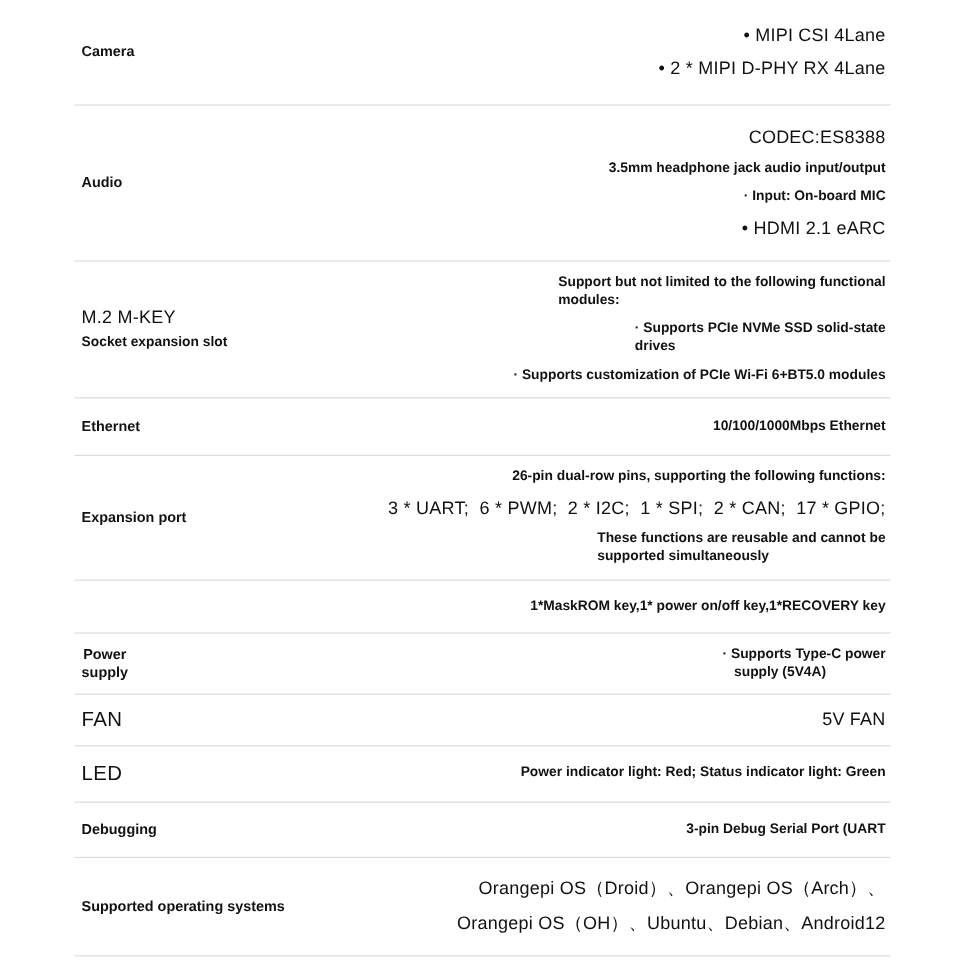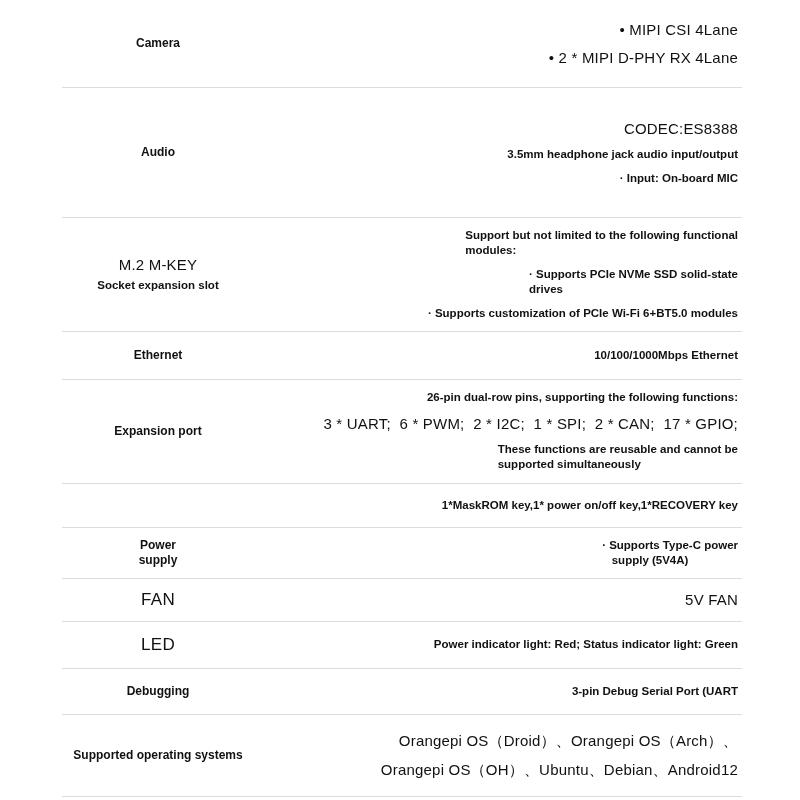--- a/index.html
+++ b/index.html
@@ -22,21 +22,21 @@
     display: flex;
     align-items: center;
     border-bottom: 1px solid #dcdcdc;
     width: 100%;
   }
   .label-cell {
     flex: 0 0 192px;
     width: 192px;
     display: flex;
     flex-direction: column;
-    align-items: center;
+    align-items: flex-start;
     justify-content: center;
     text-align: center;
     gap: 5px;
     padding: 4px 6px;
   }
   .label-main {
     font-size: 12px;
     font-weight: 700;
     white-space: pre-line;
     line-height: 1.25;
@@ -108,20 +108,21 @@
   <div class="row">
     <div class="row-inner">
       <div class="label-cell">
         <div class="label-main">Audio</div>
 
       </div>
       <div class="content-cell">
           <div class="line t-lg">CODEC:ES8388</div>
           <div class="line t-sm">3.5mm headphone jack audio input/output</div>
           <div class="line t-sm">· Input: On-board MIC</div>
+          <div class="line t-lg">• HDMI 2.1 eARC</div>
         </div>
     </div>
   </div>
 
   <div class="row">
     <div class="row-inner">
       <div class="label-cell">
         <div class="label-main">M.2 M-KEY</div>
         <div class="label-sub">Socket expansion slot</div>
       </div>

